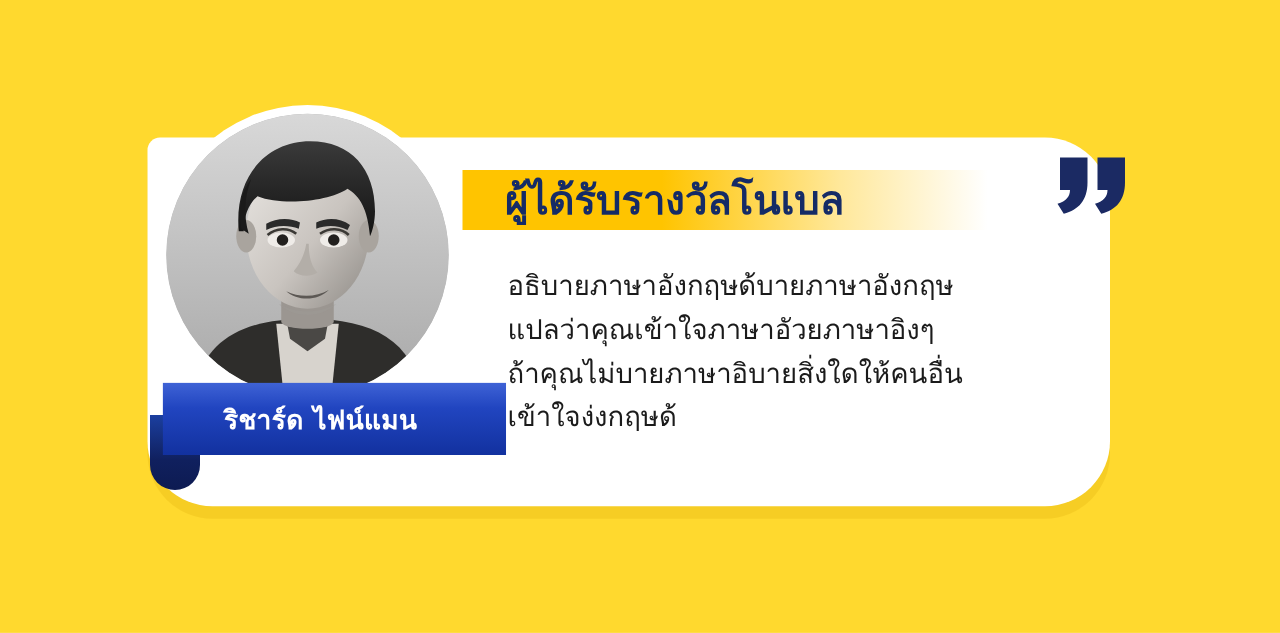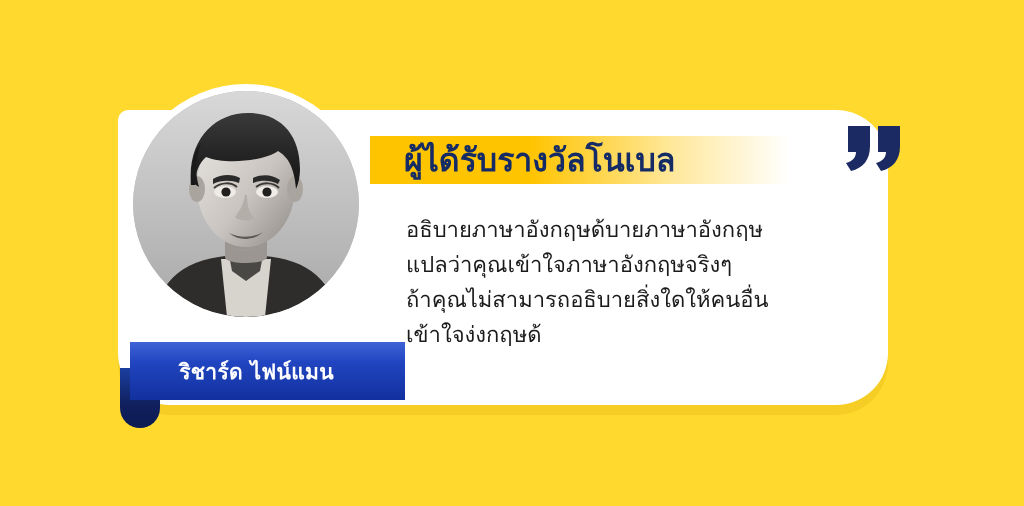--- a/index.html
+++ b/index.html
@@ -77,21 +77,20 @@
     background:#b9b9b9;
   }
   .avatar svg{ display:block; width:100%; height:100%; }
 
   
   .ribbon{
     position:absolute;
     left:120px; top:306px;
     width:285px; height:58px;
     z-index:8;
-    margin-top:36px;
   }
   .ribbon-tail{
     position:absolute;
     left:0; top:26px;
     width:40px; height:60px;
     background:linear-gradient(180deg,#1b3fa0 0%,#10205e 60%,#0d1b52 100%);
     border-radius:0 0 20px 20px;
     z-index:1;
   }
   .ribbon-body{
@@ -164,22 +163,22 @@
 
   <div class="card"></div>
 
   <div class="title-wrap">
     <div class="title-hl"></div>
     <div class="title-text">ผู้ได้รับรางวัลโนเบล</div>
   </div>
 
   <div class="quote-body">
     <div class="quote-line">อธิบายภาษาอังกฤษด้บายภาษาอังกฤษ</div>
-    <div class="quote-line">แปลว่าคุณเข้าใจภาษาอังกฤษจริงๆ</div>
-    <div class="quote-line">ถ้าคุณไม่สามารถอธิบายสิ่งใดให้คนอื่น</div>
+    <div class="quote-line">แปลว่าคุณเข้าใจภาษาอัวยภาษาอิงๆ</div>
+    <div class="quote-line">ถ้าคุณไม่บายภาษาอิบายสิ่งใดให้คนอื่น</div>
     <div class="quote-line">เข้าใจง่งกฤษด้</div>
   </div>
 
   <div class="quote-mark">
     <svg width="62" height="52" viewBox="0 0 62 52" xmlns="http://www.w3.org/2000/svg">
       <path d="M4 4 h22 v20 c0 14 -7 22 -19 25 l-5 -8 c7 -2 10 -6 10 -11 h-8 z" fill="#1B2A63"></path>
       <path d="M34 4 h22 v20 c0 14 -7 22 -19 25 l-5 -8 c7 -2 10 -6 10 -11 h-8 z" fill="#1B2A63"></path>
     </svg>
   </div>
 

